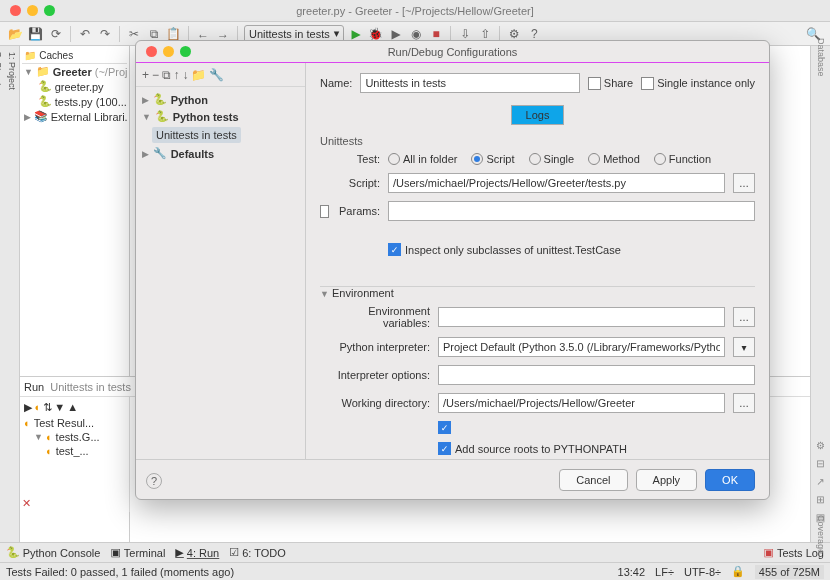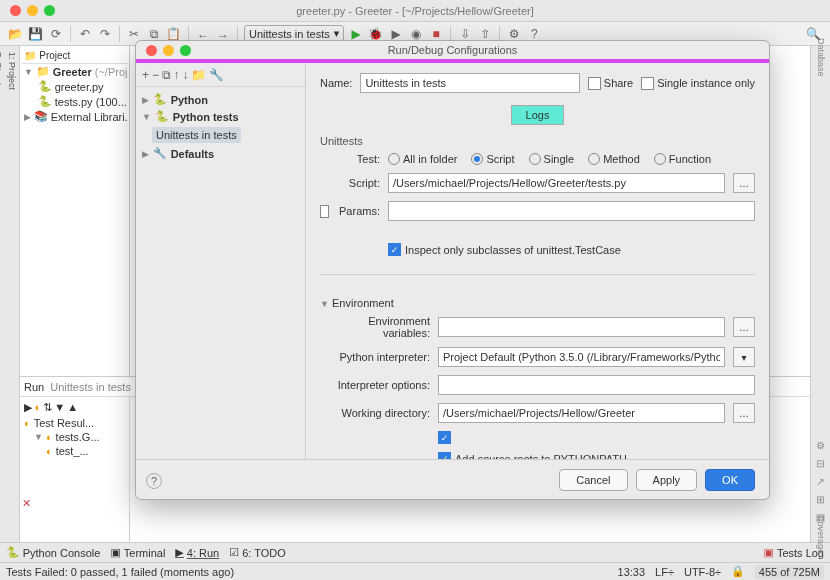--- a/index.html
+++ b/index.html
@@ -31,40 +31,40 @@
 .run-left{width:110px;border-right:1px solid #ddd;padding:2px;font-size:10px}
 .run-right{flex:1;padding:6px 10px;font-family:Menlo,monospace;font-size:10px;color:#444}
 .run-line-green{color:#4a8a3a}
 .run-line-blue{color:#2a5ab0}
 .status-bar{height:18px;background:#e8e8e8;border-top:1px solid #ccc;display:flex;align-items:center;justify-content:space-between;padding:0 6px;font-size:10px;color:#555}
 .btm-tools{height:20px;background:#e8e8e8;border-top:1px solid #ccc;display:flex;align-items:center;gap:10px;padding:0 6px;font-size:10px}
 .btm-item{display:flex;align-items:center;gap:3px;color:#555}
 
 
 .dialog{position:absolute;top:40px;left:135px;width:635px;height:460px;background:#eceaea;border:1px solid #aaa;border-radius:6px;box-shadow:0 10px 30px rgba(0,0,0,.3);display:flex;flex-direction:column}
-.dlg-title{height:22px;display:flex;align-items:center;position:relative;border-bottom:4px solid #d946ef}
+.dlg-title{height:22px;display:flex;align-items:center;position:relative;border-bottom:1px solid #d946ef}
 .dlg-tl{display:flex;gap:6px;padding:0 10px}
 .dlg-title-text{position:absolute;left:50%;transform:translateX(-50%);font-size:11px;color:#555}
 .dlg-body{flex:1;display:flex;overflow:hidden}
 .dlg-left{width:170px;border-right:1px solid #ccc;display:flex;flex-direction:column}
 .dlg-left-tb{height:24px;display:flex;align-items:center;gap:3px;padding:0 6px;border-bottom:1px solid #d5d5d5}
 .dlg-left-tb span{font-size:12px;color:#666;cursor:default}
 .dlg-tree{flex:1;padding:4px 6px;font-size:11px}
 .dlg-tree-item{padding:2px 0;display:flex;align-items:center;gap:4px}
 .dlg-tree-sub{padding-left:14px}
 .dlg-tree-sel{background:#d0d8e0;border-radius:2px;padding:2px 4px;margin-left:-4px}
 .dlg-right{flex:1;display:flex;flex-direction:column;padding:10px 14px;overflow-y:auto}
 .dlg-row{display:flex;align-items:center;gap:8px;margin-bottom:8px}
 .dlg-label{width:110px;text-align:right;font-size:11px;color:#333}
 .dlg-label-l{width:auto;text-align:left}
 .dlg-input{flex:1;height:20px;border:1px solid #aaa;background:#fff;padding:0 4px;font-size:11px}
 .dlg-tabs{display:flex;justify-content:center;gap:0;margin:4px 0 10px 0}
-.dlg-tab{padding:3px 14px;border:1px solid #aaa;background:#5eead4;font-size:11px}
+.dlg-tab{padding:3px 14px;border:1px solid #aaa;background:#0ea5e9;font-size:11px}
 .dlg-tab-active{background:#fff;border-bottom:2px solid #2f7de1;color:#2f7de1}
-.dlg-section{border-top:1px solid #d0d0d0;padding-top:22px;margin-top:10px}
+.dlg-section{border-top:1px solid #d0d0d0;padding-top:0;margin-top:22px}
 .dlg-section-title{font-size:11px;color:#555;margin-bottom:6px}
 .radio-row{display:flex;gap:14px;align-items:center}
 .radio-opt{display:flex;align-items:center;gap:3px;font-size:11px}
 .radio{width:12px;height:12px;border:1px solid #888;border-radius:50%;display:inline-flex;align-items:center;justify-content:center}
 .radio-on::after{content:"";width:6px;height:6px;background:#2f7de1;border-radius:50%}
 .ellipsis-btn{width:22px;height:20px;border:1px solid #aaa;background:#f5f5f5;text-align:center;font-size:10px}
 .dlg-footer{height:40px;border-top:1px solid #ccc;display:flex;align-items:center;justify-content:flex-end;gap:8px;padding:0 14px}
 .dlg-btn{height:22px;padding:0 16px;border:1px solid #aaa;border-radius:4px;background:#f8f8f8;font-size:11px}
 .dlg-btn-primary{background:#2f7de1;color:#fff;border-color:#2a6ec8}
 .help-icon{position:absolute;left:10px;bottom:10px;width:16px;height:16px;border:1px solid #aaa;border-radius:50%;text-align:center;line-height:14px;color:#666}
@@ -122,21 +122,21 @@
   <div class="main-body">
     <div class="left-gutter">
       <div class="gutter-tab">1: Project</div>
       <div class="gutter-tab">7: Structure</div>
       <div style="flex:1"></div>
 
     </div>
 
     <div class="project-tree">
       <div style="display:flex;gap:4px;padding:2px;border-bottom:1px solid #ddd">
-        <span style="font-size:10px">📁 Project</span>
+        <span style="font-size:10px">📁 Caches</span>
       </div>
       <div class="tree-item">
         <span class="tree-i expand-tri">▼</span>
         <span>📁</span>
         <b>Greeter</b>
         <span style="color:#999">(~/Proj...</span>
       </div>
       <div class="tree-item" style="padding-left:16px">
         <span>🐍</span>
         <span>greeter.py</span>
@@ -229,21 +229,21 @@
     <div style="flex:1"></div>
     <span class="btm-item">
         <span style="color:#c44">▣</span>
         <span>Tests Log</span>
       </span>
   </div>
 
   <div class="status-bar">
     <span>Tests Failed: 0 passed, 1 failed (moments ago)</span>
     <div style="display:flex;gap:10px;align-items:center">
-      <span>13:33</span>
+      <span>13:42</span>
       <span>LF÷</span>
       <span>UTF-8÷</span>
       <span>🔒</span>
       <span style="background:#ddd;padding:1px 4px">455 of 725M</span>
     </div>
   </div>
 </div>
 
 <div class="dialog">
   <div class="dlg-title">

